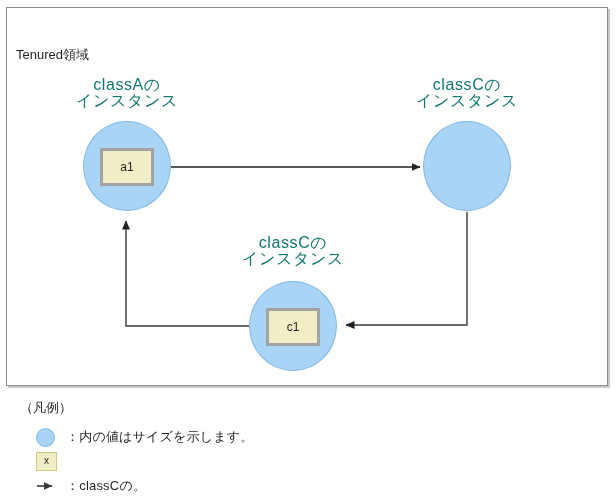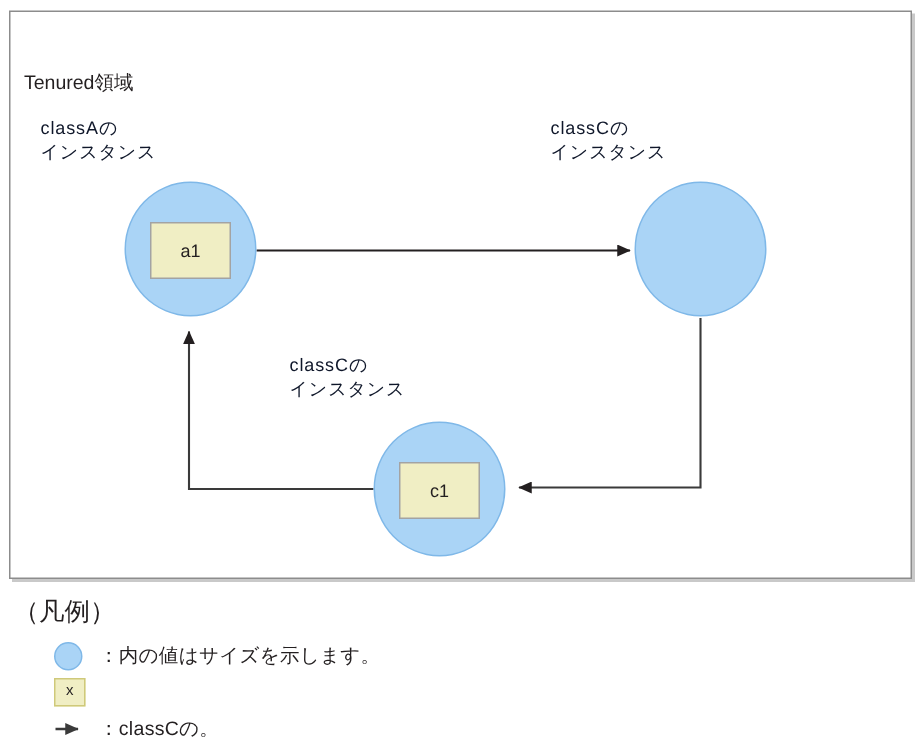--- a/index.html
+++ b/index.html
@@ -65,59 +65,60 @@
     border: 1px solid #7fb8e8;
     box-sizing: border-box;
   }
   .member-box {
     position: absolute;
     left: 17px;
     top: 27px;
     width: 54px;
     height: 38px;
     background: #f0eec4;
-    border: 1px solid #a3a3a3;
+    border: 3px solid #a3a3a3;
     box-sizing: border-box;
     display: flex;
     align-items: center;
     justify-content: center;
     font-size: 12px;
     line-height: 12px;
     color: #231f20;
   }
   .node-label {
     position: absolute;
     width: 200px;
     left: -56px;
     top: -44px;
-    font-size: 12px;
+    text-align: center;
+    font-size: 16px;
     line-height: 16px;
     letter-spacing: 0.6px;
-    color: #0f172a;
+    color: #0f766e;
     white-space: pre-line;
   }
 
   #node-a1 { left: 83px;  top: 121px; }
   #node-b1 { left: 423px; top: 121px; }
   #node-c1 { left: 249px; top: 281px; }
 
   #node-c1 .node-label { top: -46px; }
 
   
   #legend {
     position: absolute;
     left: 0;
     top: 396px;
     width: 616px;
   }
   #legend-title {
     position: absolute;
-    left: 9px;
+    left: 20px;
     top: 4px;
-    font-size: 17px;
+    font-size: 13px;
     line-height: 16px;
     white-space: nowrap;
   }
   .legend-row {
     position: absolute;
     left: 36px;
     height: 22px;
     display: flex;
     align-items: center;
   }

